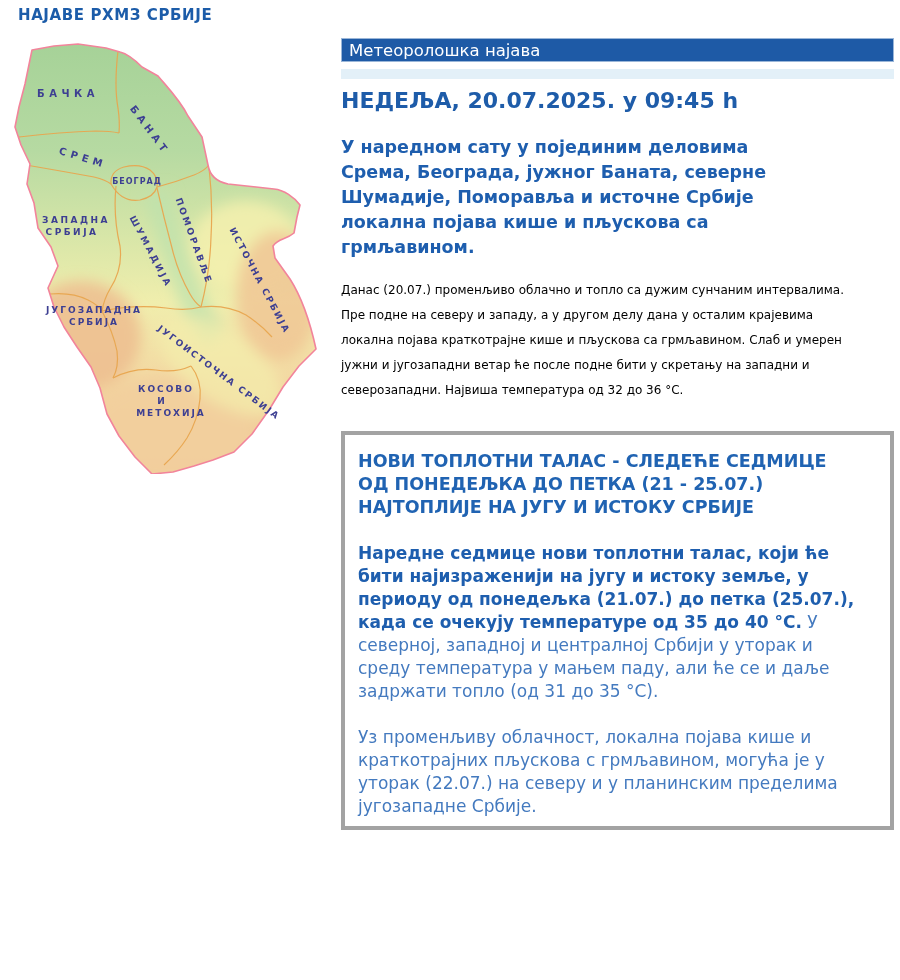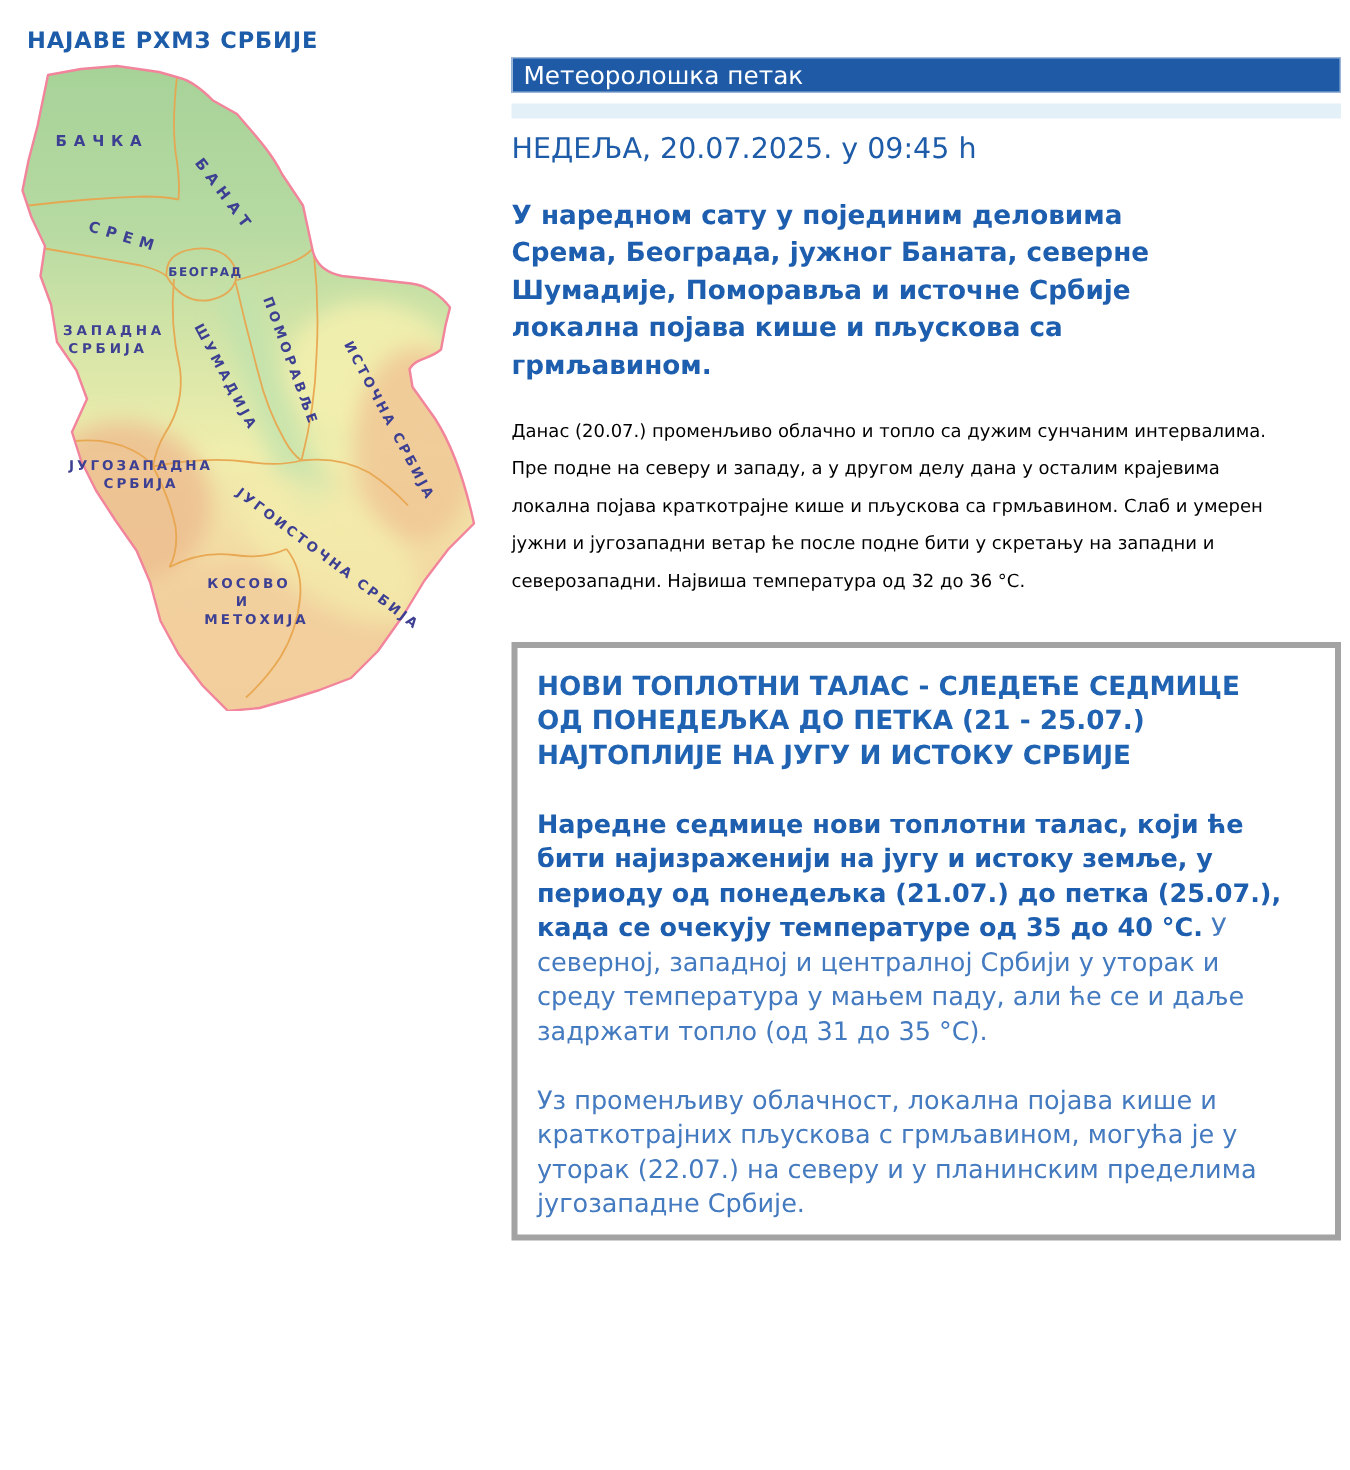--- a/index.html
+++ b/index.html
@@ -3,35 +3,35 @@
 <meta charset="utf-8">
 <style>
   html,body{margin:0;padding:0;background:#ffffff;}
   body{
     width:900px;height:980px;position:relative;overflow:hidden;
     font-family:"DejaVu Sans","Liberation Sans",sans-serif;
     -webkit-font-smoothing:antialiased;
   }
   .site-header{
     position:absolute;left:18px;top:6px;
-    font-size:15px;font-weight:bold;color:#1c5ca9;letter-spacing:.6px;margin-top:12px;
+    font-size:15px;font-weight:bold;color:#1c5ca9;letter-spacing:.6px;
   }
   .map-wrap{position:absolute;left:6px;top:36px;width:326px;height:438px;}
   .map-wrap svg{display:block;width:100%;height:100%;}
 
   .panel{position:absolute;left:341px;top:38px;width:553px;}
   .panel-header{
     box-sizing:border-box;height:24px;
     background:#1e5aa6;border:1px solid #9ab6d8;
     color:#ffffff;font-size:16.5px;line-height:21px;padding:1px 0 0 7px;
     white-space:nowrap;overflow:hidden;
   }
   .panel-strip{margin-top:7px;height:10px;background:#e3f0f8;}
   .date-heading{
-    margin-top:9px;font-size:19px;font-weight:normal;color:#1e5ca9;
+    margin-top:9px;font-size:22px;font-weight:bold;color:#1e5ca9;
     white-space:nowrap;
   }
   .alert-para{
     margin-top:22px;max-width:467px;
     font-size:17.5px;line-height:25px;font-weight:bold;color:#1e5eae;
   }
   .body-para{
     margin-top:18px;max-width:512px;
     font-size:12px;line-height:25px;color:#000000;
   }
@@ -133,21 +133,21 @@
       <text x="0" y="0" transform="translate(88,289)" font-size="9" letter-spacing="2">СРБИЈА</text>
       <text x="0" y="0" transform="translate(211,339) rotate(37)" font-size="9" letter-spacing="2">ЈУГОИСТОЧНА СРБИЈА</text>
       <text x="0" y="0" transform="translate(160,356)" font-size="9" letter-spacing="2">КОСОВО</text>
       <text x="0" y="0" transform="translate(156,368)" font-size="9" letter-spacing="2">И</text>
       <text x="0" y="0" transform="translate(165,380)" font-size="9" letter-spacing="2">МЕТОХИЈА</text>
     </g>
   </svg>
 </div>
 
 <div class="panel">
-  <div class="panel-header">Метеоролошка петак</div>
+  <div class="panel-header">Метеоролошка најава</div>
   <div class="panel-strip"></div>
   <div class="date-heading">НЕДЕЉА, 20.07.2025. у 09:45 h</div>
   <div class="alert-para">У наредном сату у појединим деловима Срема, Београда, јужног Баната, северне Шумадије, Поморавља и источне Србије локална појава кише и пљускова са грмљавином.</div>
   <div class="body-para">Данас (20.07.) променљиво облачно и топло са дужим сунчаним интервалима. Пре подне на северу и западу, а у другом делу дана у осталим крајевима локална појава краткотрајне кише и пљускова са грмљавином. Слаб и умерен јужни и југозападни ветар ће после подне бити у скретању на западни и северозападни. Највиша температура од 32 до 36 °C.</div>
 
   <div class="heat-box">
     <div class="box-title">НОВИ ТОПЛОТНИ ТАЛАС - СЛЕДЕЋЕ СЕДМИЦЕ ОД ПОНЕДЕЉКА ДО ПЕТКА (21 - 25.07.) НАЈТОПЛИЈЕ НА ЈУГУ И ИСТОКУ СРБИЈЕ</div>
     <div class="box-para"><span class="lead-bold">Наредне седмице нови топлотни талас, који ће бити најизраженији на југу и истоку земље, у периоду од понедељка (21.07.) до петка (25.07.), када се очекују температуре од 35 до 40 °C.</span><span> У северној, западној и централној Србији у уторак и среду температура у мањем паду, али ће се и даље задржати топло (од 31 до 35 °C).</span></div>
     <div class="box-para">Уз променљиву облачност, локална појава кише и краткотрајних пљускова с грмљавином, могућа је у уторак (22.07.) на северу и у планинским пределима југозападне Србије.</div>
   </div>

